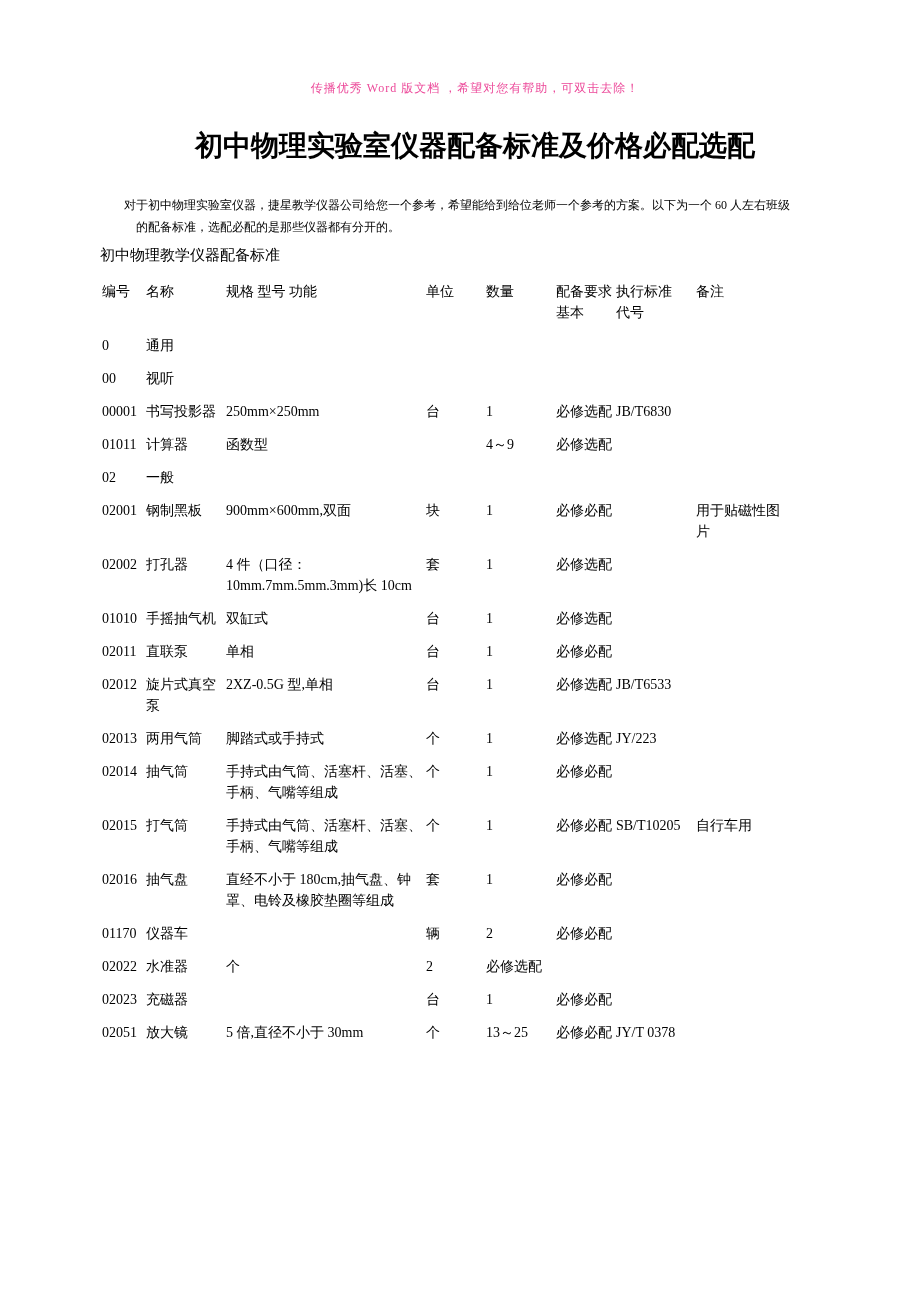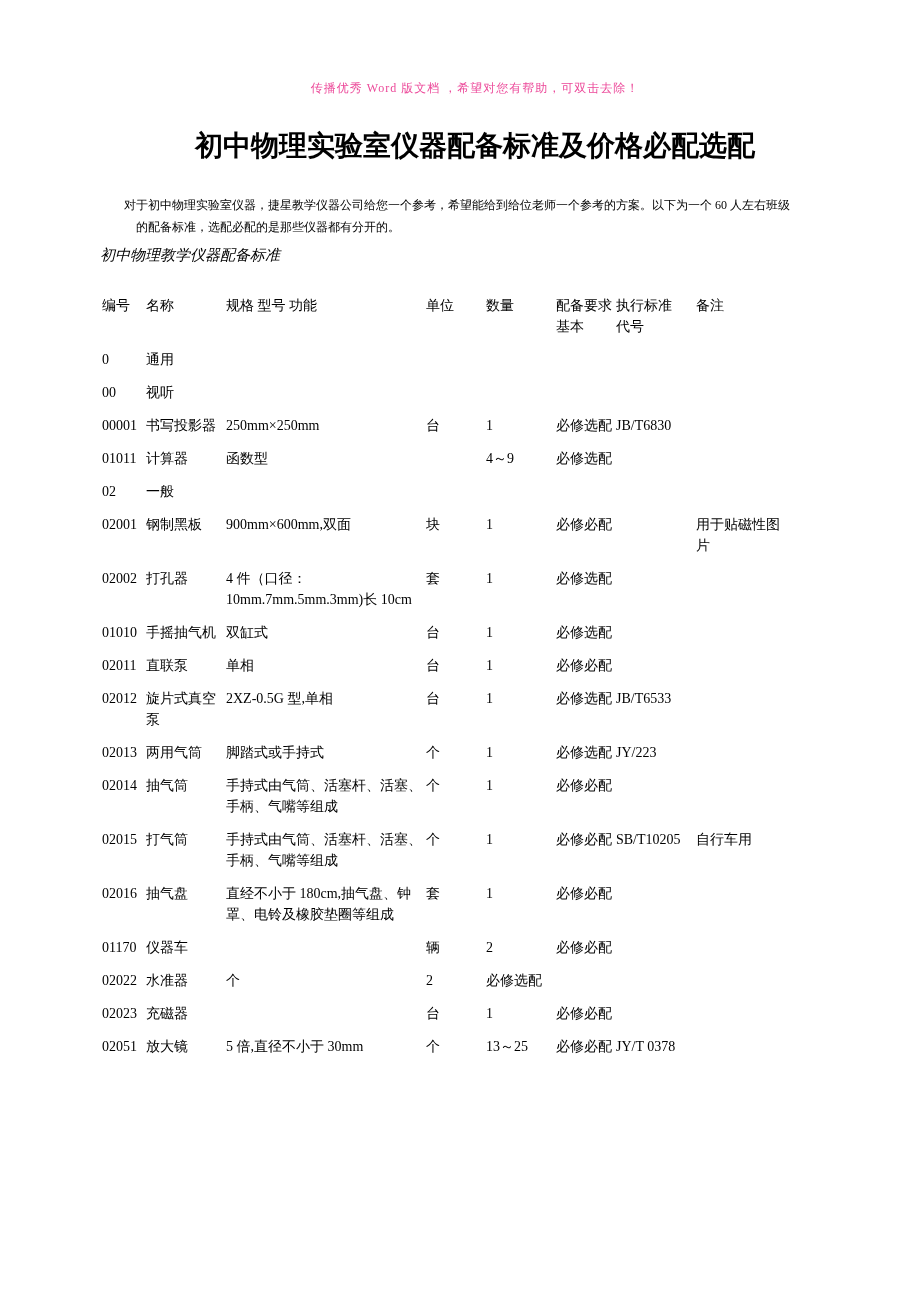--- a/index.html
+++ b/index.html
@@ -32,22 +32,21 @@
     text-indent: 2em;
   }
   .intro-line2 {
     font-size: 12px;
     line-height: 1.8;
     margin-bottom: 8px;
     padding-left: 36px;
   }
   .subtitle {
     font-size: 15px;
-    margin-bottom: 24px;
-    font-style: italic;
+    margin-bottom: 10px;
   }
   .tbl {
     display: grid;
     grid-template-columns: 44px 80px 200px 60px 70px 60px 80px 100px;
     font-size: 14px;
     line-height: 1.5;
     row-gap: 0;
   }
   .tbl > div {
     padding: 6px 2px;

